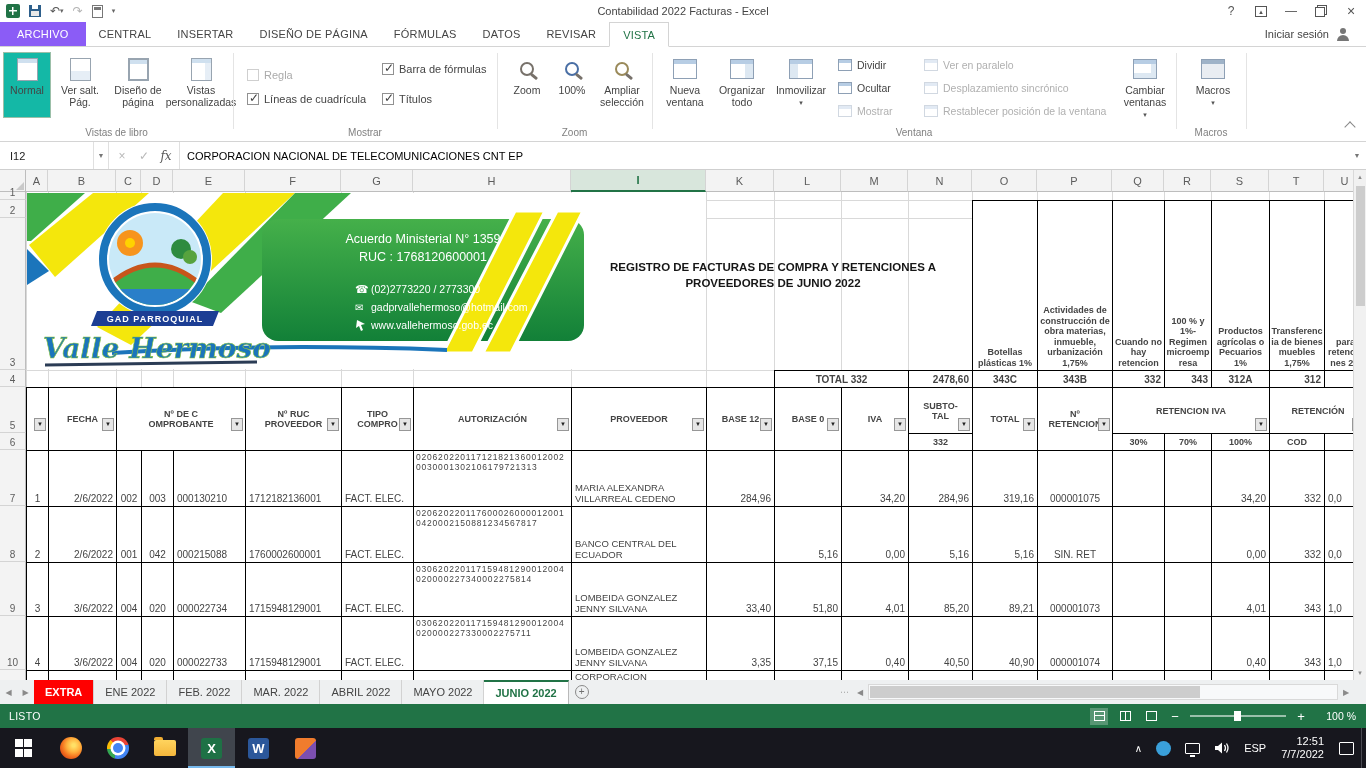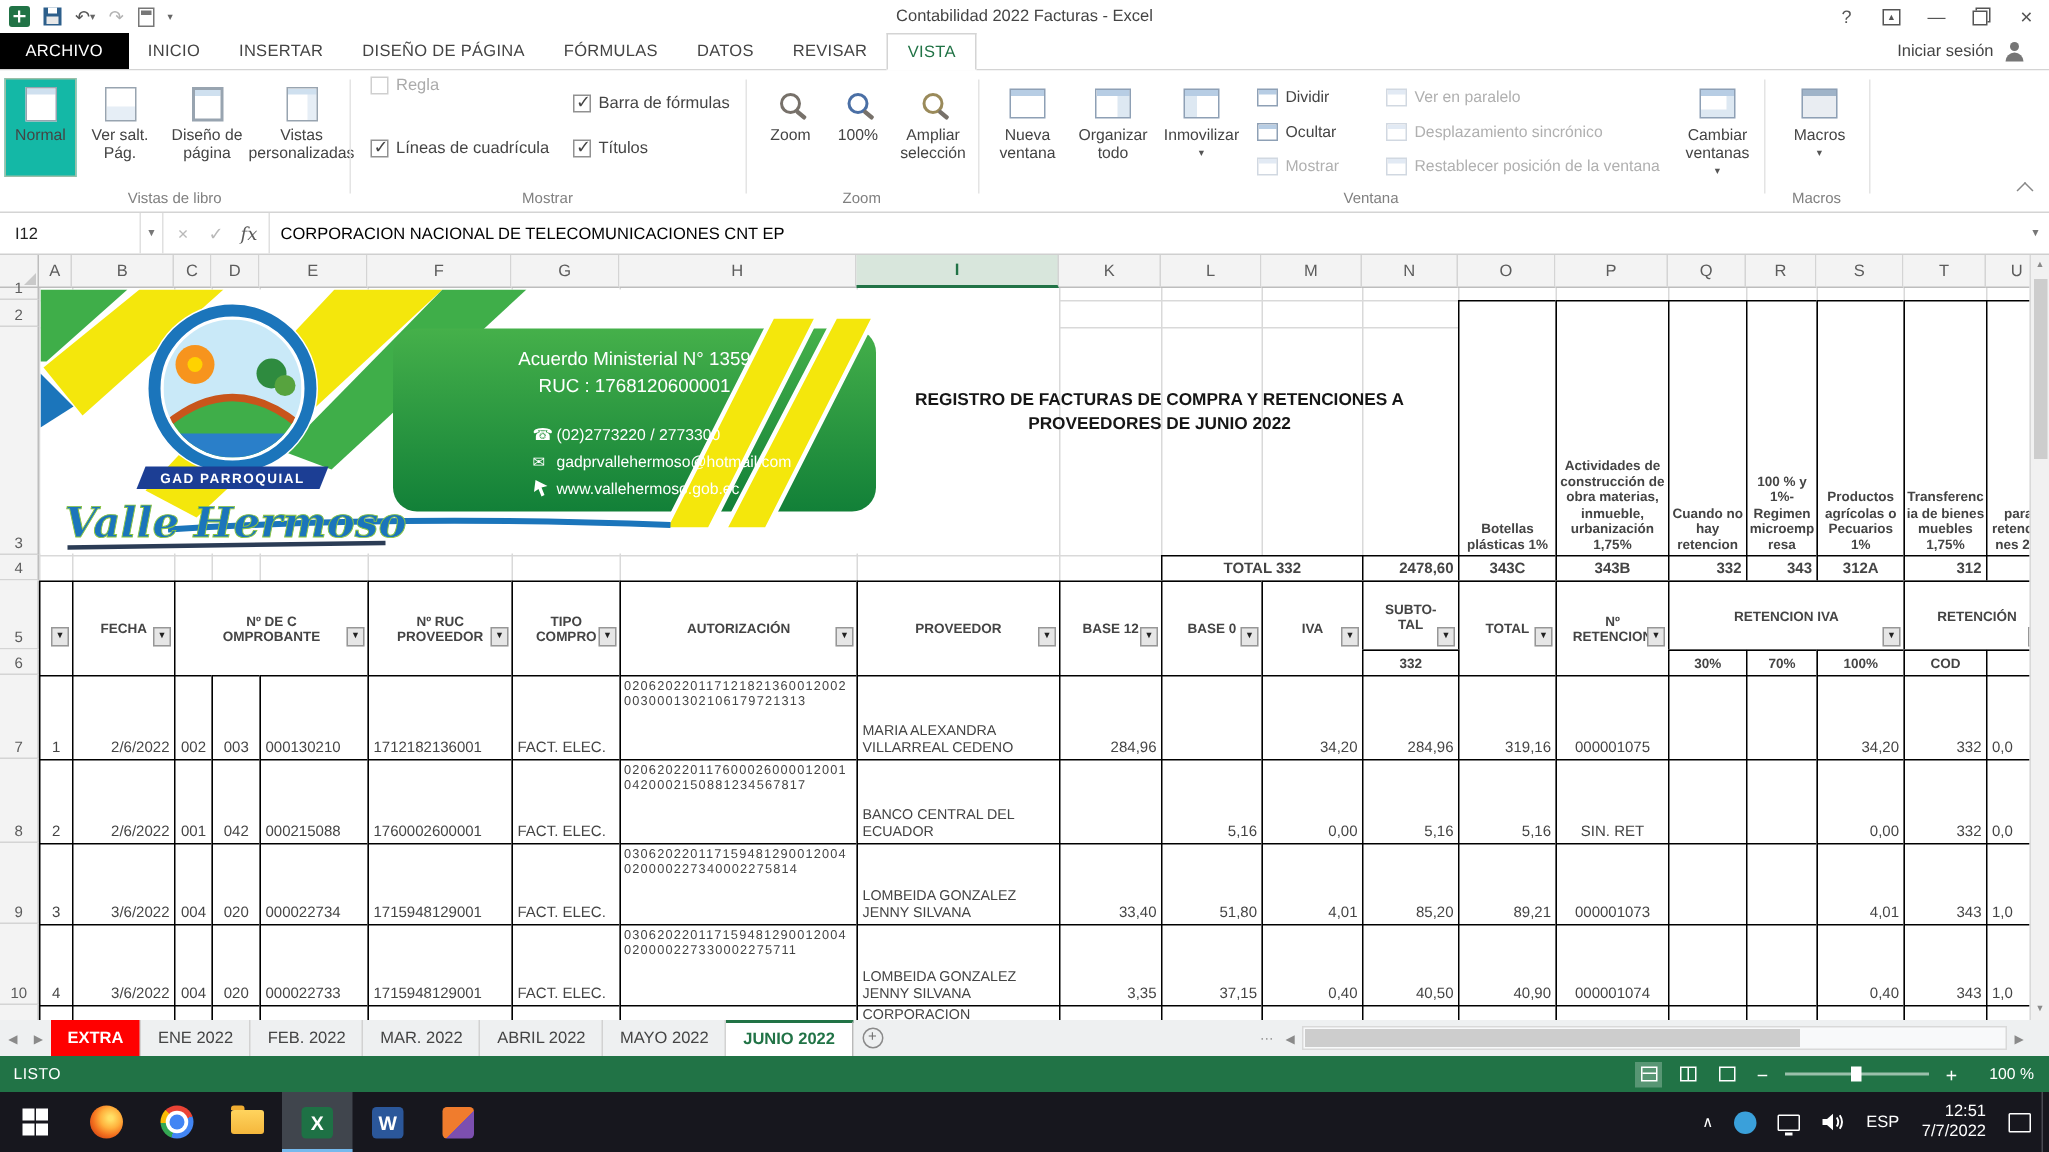--- a/index.html
+++ b/index.html
@@ -25,21 +25,21 @@
 .wctrl{margin-left:auto;display:flex;height:22px;z-index:2}
 .wctrl>span{width:30px;display:flex;align-items:center;justify-content:center;color:#555;font-size:12px}
 .ribdispbox{width:12px;height:11px;border:1px solid #555;display:flex;align-items:flex-start;justify-content:center;font-size:7px;line-height:9px;color:#555}
 .restorebox{position:relative;width:12px;height:12px}
 .restorebox::before{content:"";position:absolute;right:0;top:0;width:8px;height:8px;border:1px solid #555}
 .restorebox::after{content:"";position:absolute;left:0;bottom:0;width:8px;height:8px;border:1px solid #555;background:#fff}
 
 
 #ribbontabs{position:absolute;top:22px;left:0;width:100%;height:25px;background:#fff;border-bottom:1px solid #d4d4d4;display:flex;align-items:stretch;font-size:11px}
 .rtab{padding:0 13px;display:flex;align-items:center;color:#444;letter-spacing:.2px}
-.rtab.file{background:#000000;color:#fff;padding:0 17px}
+.rtab.file{background:#8b5cf6;color:#fff;padding:0 17px}
 .rtab.active{color:#217346;background:#fff;border:1px solid #d4d4d4;border-bottom:1px solid #fff;margin-bottom:-1px}
 #signin{margin-left:auto;display:flex;align-items:center;gap:7px;padding-right:16px;color:#444}
 .person{width:14px;height:13px;position:relative}
 .person::before{content:"";position:absolute;left:4px;top:0;width:6px;height:6px;border-radius:50%;background:#767676}
 .person::after{content:"";position:absolute;left:1px;bottom:0;width:12px;height:6px;border-radius:6px 6px 0 0;background:#767676}
 
 
 #ribbon{position:absolute;top:47px;left:0;width:100%;height:95px;background:#fff;border-bottom:1px solid #d4d4d4}
 #ribbon>*{position:absolute}
 .bigbtn{top:5px;height:66px;display:flex;flex-direction:column;align-items:center;padding-top:3px;font-size:10.5px;line-height:12px;text-align:center;color:#444;border:1px solid transparent}
@@ -182,21 +182,21 @@
       <span>—</span>
       <span>
           <span class="restorebox"></span>
         </span>
       <span style="font-size:14px">×</span>
     </div>
   </div>
 
   <div id="ribbontabs">
     <div class="rtab file">ARCHIVO</div>
-    <div class="rtab">INICIO</div>
+    <div class="rtab">CENTRAL</div>
     <div class="rtab">INSERTAR</div>
     <div class="rtab">DISEÑO DE PÁGINA</div>
     <div class="rtab">FÓRMULAS</div>
     <div class="rtab">DATOS</div>
     <div class="rtab">REVISAR</div>
     <div class="rtab active">VISTA</div>
     <div id="signin">
       <span>Iniciar sesión</span>
       <span class="person"></span>
     </div>
@@ -223,21 +223,21 @@
     </div>
     <div class="bigbtn" style="left:169px;width:64px">
       <span class="bicon">
           <span class="pg" style="box-shadow:inset 0 4px 0 #cfe0ef,inset -6px 0 0 #e6eef6"></span>
         </span>
       <span>Vistas personalizadas</span>
     </div>
     <div class="rgroup-label" style="left:0;width:233px">Vistas de libro</div>
     <div class="rdiv" style="left:233px"></div>
 
-    <label class="chk disabled" style="left:247px;top:2px">
+    <label class="chk disabled" style="left:247px;top:20px">
       <span class="box"></span>
         <span>Regla</span>
       </label>
     <label class="chk checked" style="left:247px;top:44px">
       <span class="box"></span>
         <span>Líneas de cuadrícula</span>
       </label>
     <label class="chk checked" style="left:382px;top:14px">
       <span class="box"></span>
         <span>Barra de fórmulas</span>

